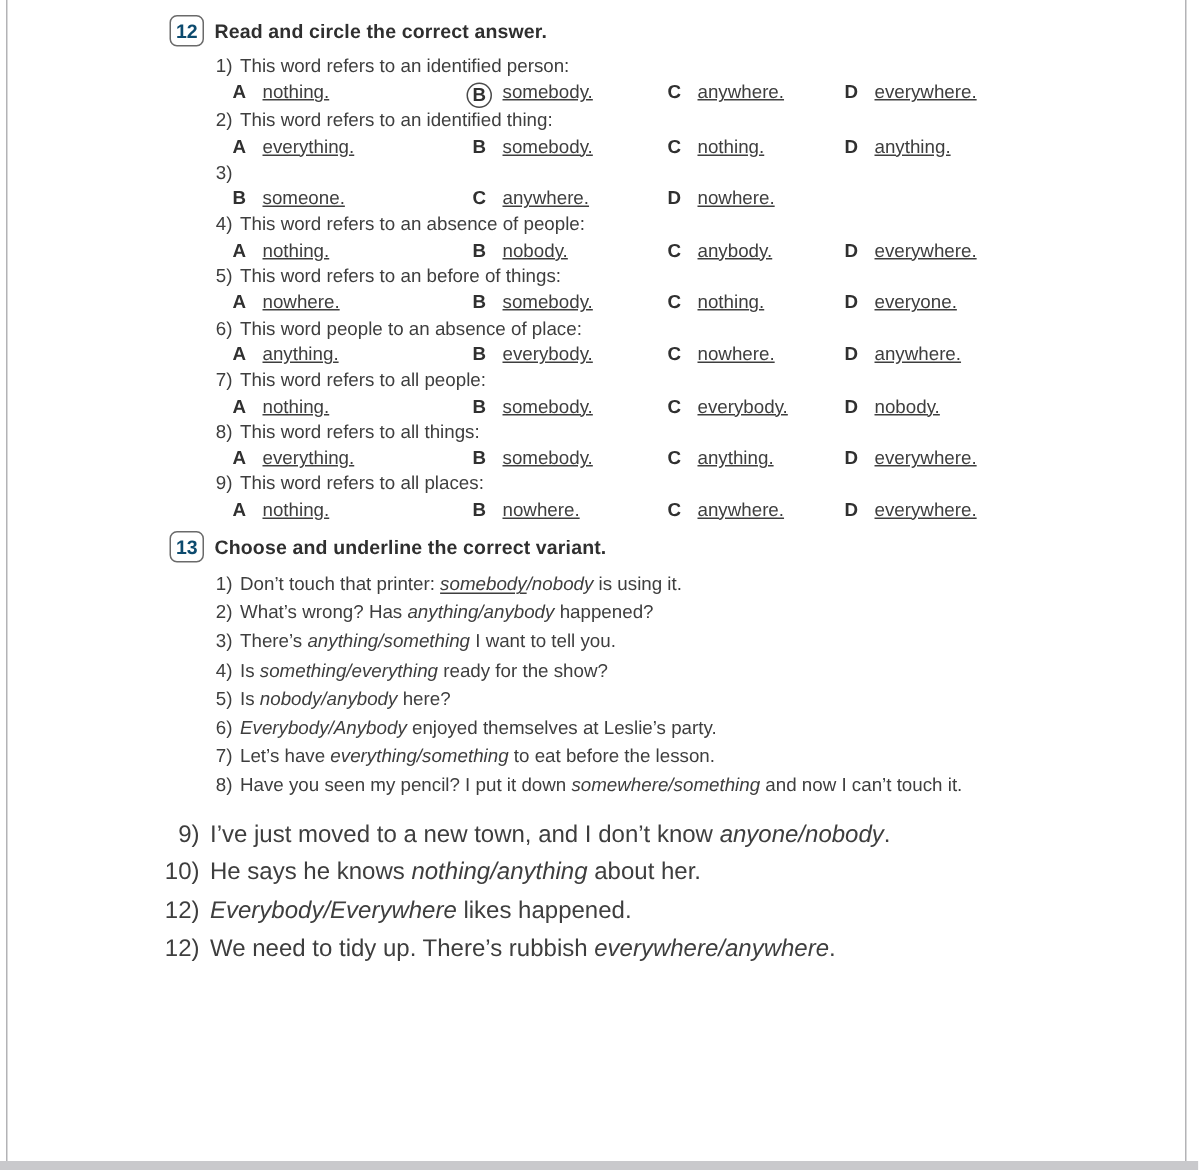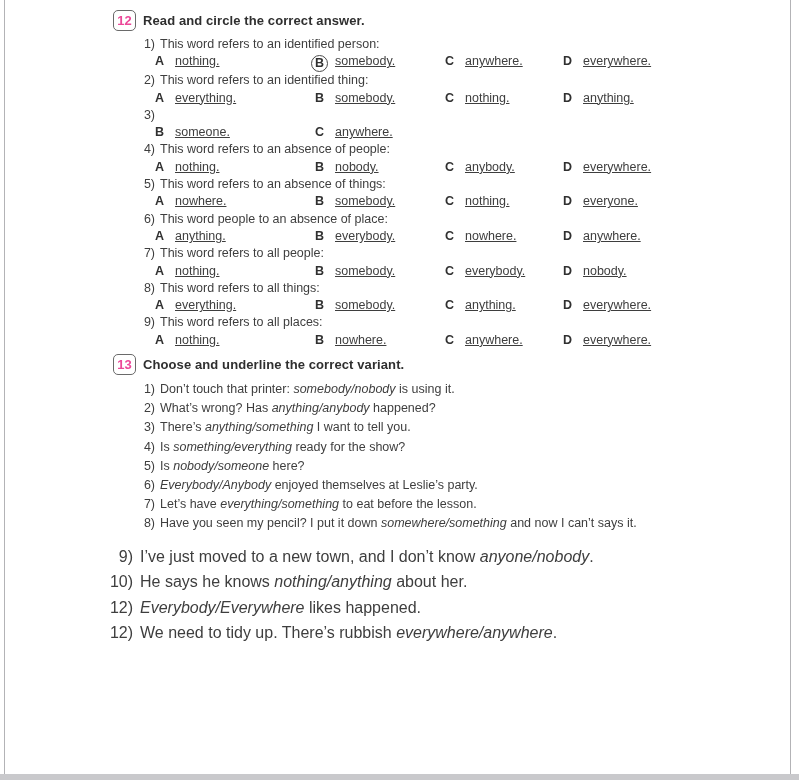--- a/index.html
+++ b/index.html
@@ -10,21 +10,21 @@
   .edge-left{position:absolute;left:4px;top:0;bottom:0;width:1px;background:#b3b3b6;}
   .edge-right{position:absolute;left:790px;top:0;bottom:0;width:1px;background:#b3b3b6;}
   .edge-bottom{position:absolute;left:0;right:0;bottom:0;height:6px;background:#c9c9cc;}
 
   .content{position:absolute;left:0;top:10px;width:100%;}
 
   .ex-header{display:flex;align-items:center;padding-left:113px;height:21px;margin-bottom:5px;}
   .badge{
     display:inline-flex;align-items:center;justify-content:center;
     width:21px;height:19px;border:1.4px solid #6a6a6a;border-radius:5px;
-    font-weight:bold;font-size:13px;color:#ec4899;flex:none;
+    font-weight:bold;font-size:13px;color:#0c4a6e;flex:none;
   }
   .ex-title{font-weight:bold;font-size:13px;color:#2f2f2f;margin-left:7px;letter-spacing:.1px;}
 
   
   .item12{padding-left:140px;font-size:12.5px;line-height:17.3px;}
   .qline{display:flex;}
   .num{width:15px;text-align:right;margin-right:5px;flex:none;}
   .optline{margin-left:15px;display:grid;grid-template-columns:160px 130px 118px auto;text-decoration:underline;}
   .opt{white-space:nowrap;}
   .letter{display:inline-block;width:20px;font-weight:bold;color:#303030;}
@@ -34,21 +34,21 @@
   }
 
   
   .ex13-wrap{margin-top:5px;}
   .item13{padding-left:140px;font-size:12.5px;line-height:19.2px;display:flex;}
   .item13 .num{width:15px;margin-right:5px;}
   .item13.large{padding-left:98px;font-size:16px;line-height:25.5px;margin-top:0;}
   .item13.large .num{width:35px;margin-right:7px;}
   .large-gap{margin-top:10px !important;}
   .i{font-style:italic;}
-  .iu{font-style:italic;text-underline-offset:2px;}
+  .iu{font-style:italic;text-decoration:underline;text-underline-offset:2px;}
 </style>
 </head>
 <body>
 
 <div class="screen">
   <div class="edge-left"></div>
   <div class="edge-right"></div>
   <div class="edge-bottom"></div>
 
   <div class="content">
@@ -83,38 +83,39 @@
               <span class="opt"><span class="letter">D</span><span class="word">anything.</span></span>
             </div>
           </div>
           <div class="item12">
             <div class="qline">
               <span class="num">3)</span>
             </div>
             <div class="optline">
               <span class="opt"><span class="letter">B</span><span class="word">someone.</span></span>
               <span class="opt"><span class="letter">C</span><span class="word">anywhere.</span></span>
+              <span class="opt"><span class="letter">D</span><span class="word">nowhere.</span></span>
             </div>
           </div>
           <div class="item12">
             <div class="qline">
               <span class="num">4)</span>
               <span class="qtext">This word refers to an absence of people:</span>
             </div>
             <div class="optline">
               <span class="opt"><span class="letter">A</span><span class="word">nothing.</span></span>
               <span class="opt"><span class="letter">B</span><span class="word">nobody.</span></span>
               <span class="opt"><span class="letter">C</span><span class="word">anybody.</span></span>
               <span class="opt"><span class="letter">D</span><span class="word">everywhere.</span></span>
             </div>
           </div>
           <div class="item12">
             <div class="qline">
               <span class="num">5)</span>
-              <span class="qtext">This word refers to an absence of things:</span>
+              <span class="qtext">This word refers to an before of things:</span>
             </div>
             <div class="optline">
               <span class="opt"><span class="letter">A</span><span class="word">nowhere.</span></span>
               <span class="opt"><span class="letter">B</span><span class="word">somebody.</span></span>
               <span class="opt"><span class="letter">C</span><span class="word">nothing.</span></span>
               <span class="opt"><span class="letter">D</span><span class="word">everyone.</span></span>
             </div>
           </div>
           <div class="item12">
             <div class="qline">
@@ -184,33 +185,33 @@
           <div class="item13">
             <span class="num">3)</span>
             <span class="stext"><span>There’s </span><span class="i">anything/something</span><span> I want to tell you.</span></span>
           </div>
           <div class="item13">
             <span class="num">4)</span>
             <span class="stext"><span>Is </span><span class="i">something/everything</span><span> ready for the show?</span></span>
           </div>
           <div class="item13">
             <span class="num">5)</span>
-            <span class="stext"><span>Is </span><span class="i">nobody/someone</span><span> here?</span></span>
+            <span class="stext"><span>Is </span><span class="i">nobody/anybody</span><span> here?</span></span>
           </div>
           <div class="item13">
             <span class="num">6)</span>
             <span class="stext"><span class="i">Everybody/Anybody</span><span> enjoyed themselves at Leslie’s party.</span></span>
           </div>
           <div class="item13">
             <span class="num">7)</span>
             <span class="stext"><span>Let’s have </span><span class="i">everything/something</span><span> to eat before the lesson.</span></span>
           </div>
           <div class="item13">
             <span class="num">8)</span>
-            <span class="stext"><span>Have you seen my pencil? I put it down </span><span class="i">somewhere/something</span><span> and now I can’t says it.</span></span>
+            <span class="stext"><span>Have you seen my pencil? I put it down </span><span class="i">somewhere/something</span><span> and now I can’t touch it.</span></span>
           </div>
           <div class="item13 large large-gap">
             <span class="num">9)</span>
             <span class="stext"><span>I’ve just moved to a new town, and I don’t know </span><span class="i">anyone/nobody</span><span>.</span></span>
           </div>
           <div class="item13 large">
             <span class="num">10)</span>
             <span class="stext"><span>He says he knows </span><span class="i">nothing/anything</span><span> about her.</span></span>
           </div>
           <div class="item13 large">

